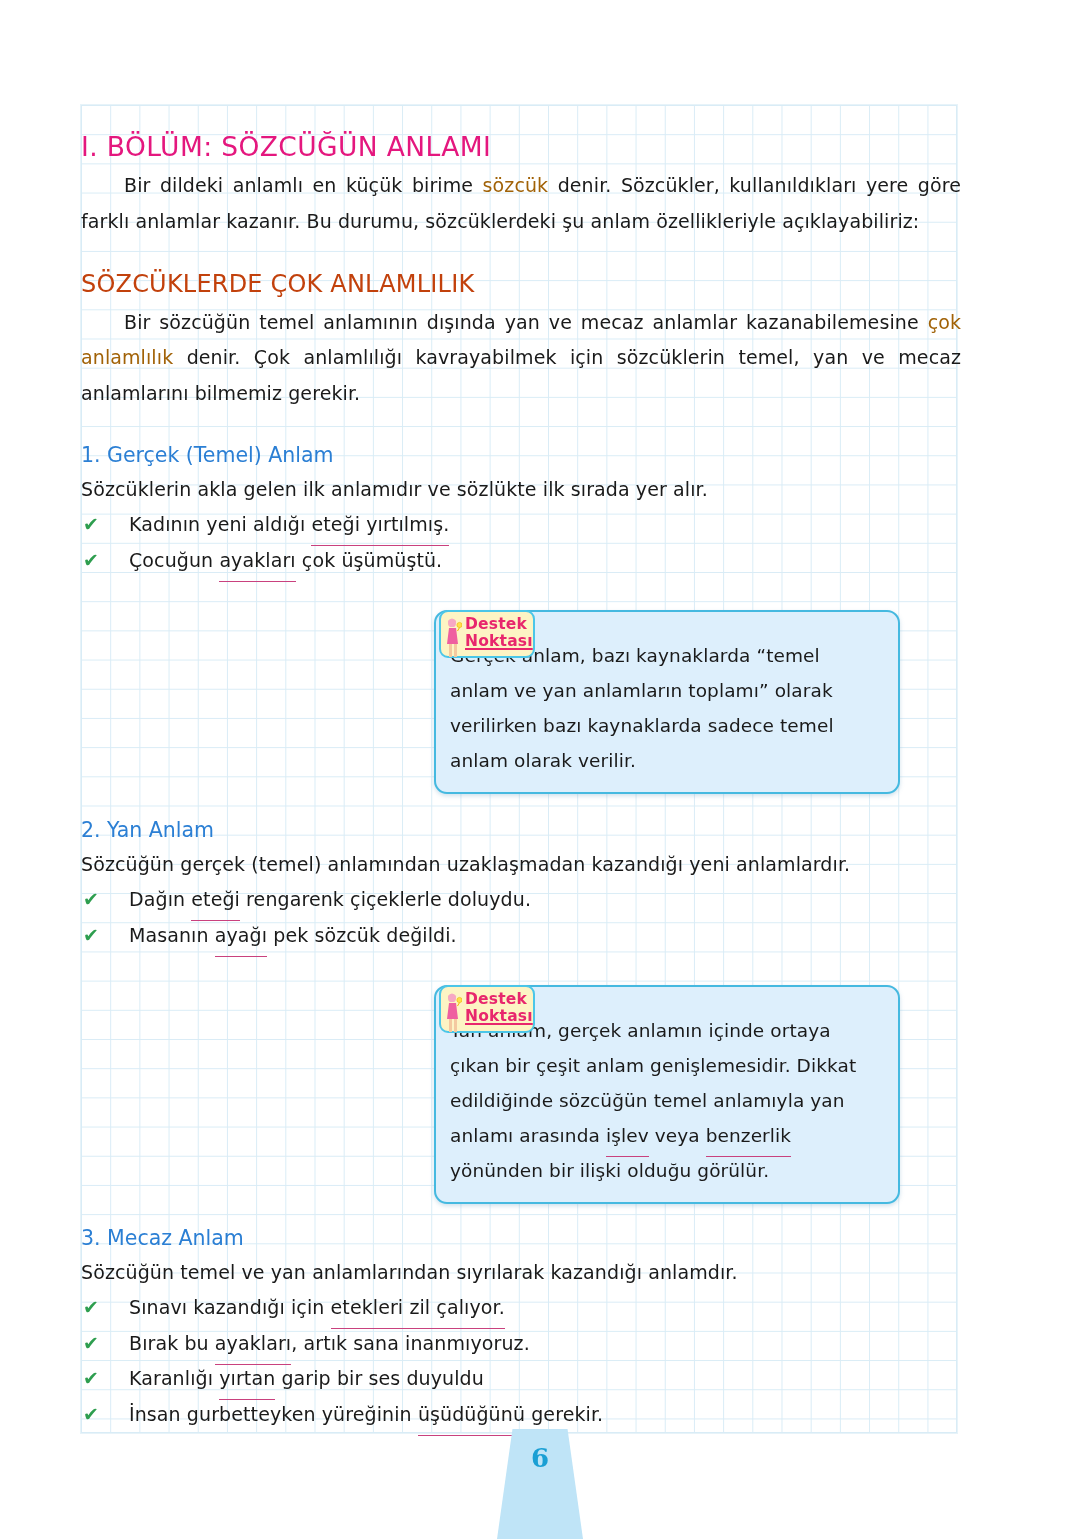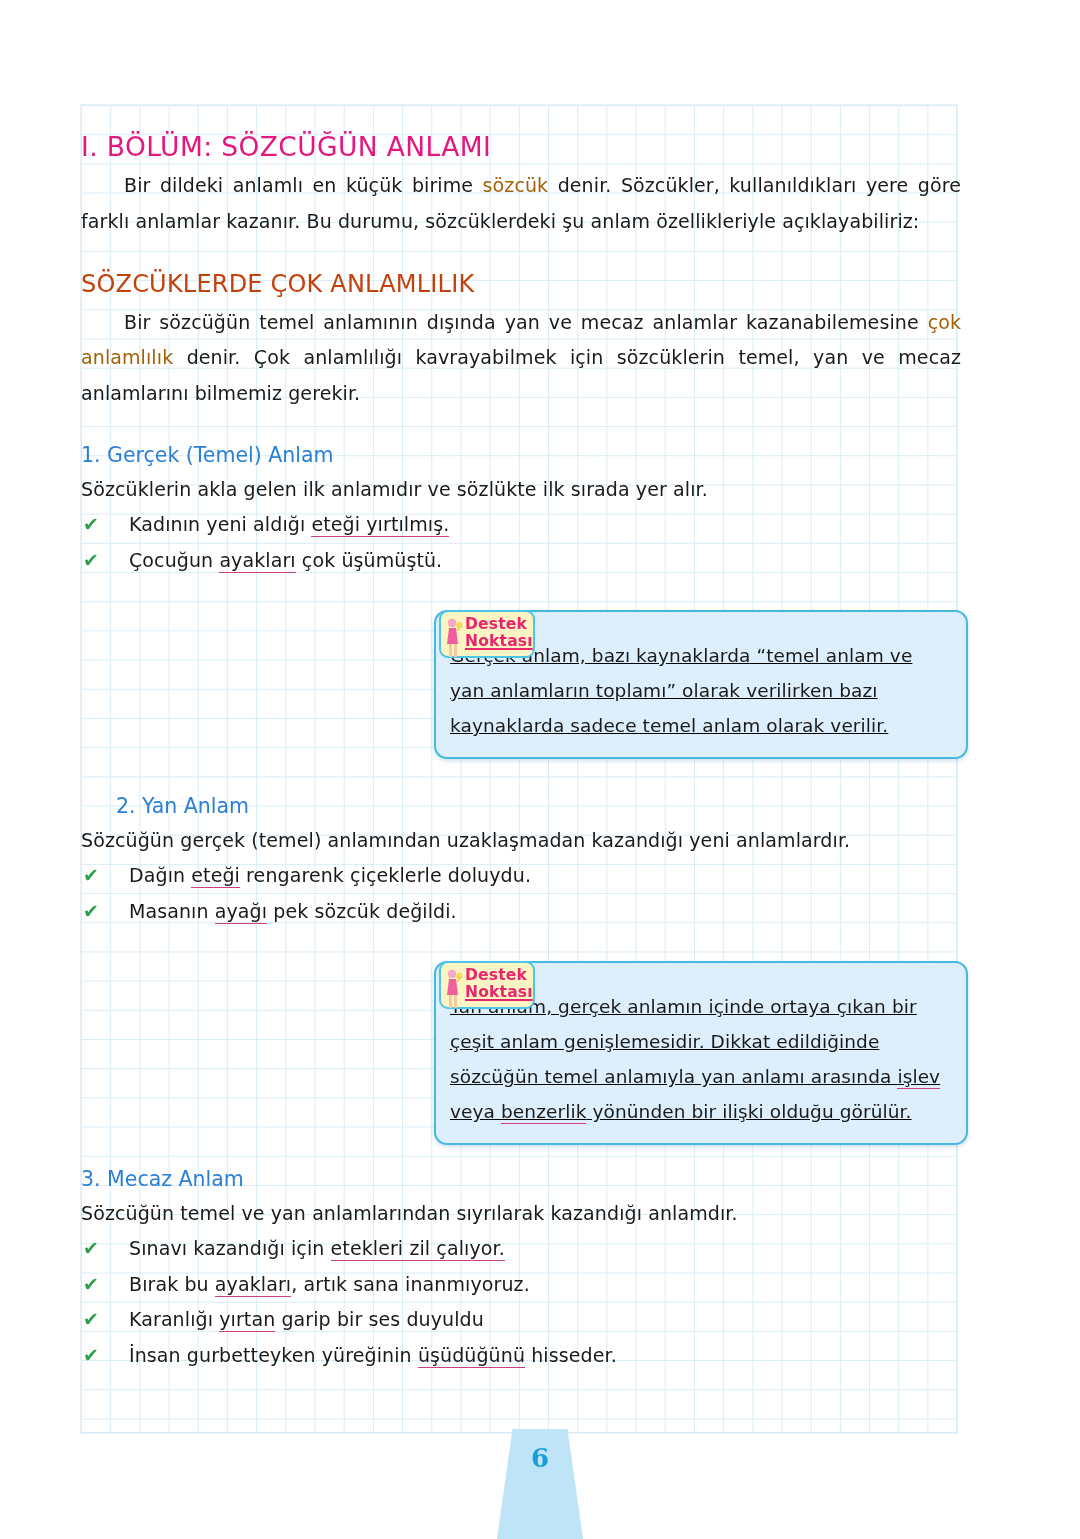--- a/index.html
+++ b/index.html
@@ -86,29 +86,28 @@
   .tick{
     position:absolute;
     left:2px; top:0;
     color:#2e9e4f;
     font-size:19px;
     font-weight:bold;
     line-height:35.5px;
   }
   .u{
     border-bottom:1.6px solid #c9417e;
-    padding-bottom:1px;
+    padding-bottom:10px;
   }
 
   
   .callout{
     position:relative;
-    width:534px;
+    width:466px;
     margin-left:353px;
-    text-decoration:underline;
   }
   .callout .tab{
     position:absolute;
     left:5px; top:0;
     width:96px;
     background:#fdf4c4;
     border:2.2px solid #4bc6e8;
     border-radius:9px;
     padding:4px 5px 7px 24px;
     box-sizing:border-box;
@@ -221,21 +220,21 @@
         <line x1="14.5" y1="10.6" x2="12.5" y2="14" stroke="#f0b400" stroke-width="1"></line>
       </svg>
       <span class="tl">Destek</span>
       <span class="tl tl2">Noktası</span>
     </div>
     <div class="body">
       <p>Gerçek anlam, bazı kaynaklarda “temel anlam ve yan anlamların toplamı” olarak verilirken bazı kaynaklarda sadece temel anlam olarak verilir.</p>
     </div>
   </div>
 
-  <h3 class="h3" style="margin-top:36px;padding-left:35px;">2. Yan Anlam</h3>
+  <h3 class="h3" style="margin-top:25px;">2. Yan Anlam</h3>
 
   <p class="body" style="margin-top:4px;">Sözcüğün gerçek (temel) anlamından uzaklaşmadan kazandığı yeni anlamlardır.</p>
 
   <ul class="checks">
     <li>
       <span class="tick">✔</span><span>Dağın </span><span class="u">eteği</span><span> rengarenk çiçeklerle doluydu.</span>
     </li>
     <li>
       <span class="tick">✔</span><span>Masanın </span><span class="u">ayağı</span><span> pek sözcük değildi.</span>
     </li>
@@ -268,21 +267,21 @@
     <li>
       <span class="tick">✔</span><span>Sınavı kazandığı için </span><span class="u">etekleri zil çalıyor.</span><span></span>
     </li>
     <li>
       <span class="tick">✔</span><span>Bırak bu </span><span class="u">ayakları</span><span>, artık sana inanmıyoruz.</span>
     </li>
     <li>
       <span class="tick">✔</span><span>Karanlığı </span><span class="u">yırtan</span><span> garip bir ses duyuldu</span>
     </li>
     <li>
-      <span class="tick">✔</span><span>İnsan gurbetteyken yüreğinin </span><span class="u">üşüdüğünü</span><span> hisseder.</span>
+      <span class="tick">✔</span><span>İnsan gurbetteyken yüreğinin </span><span class="u">üşüdüğünü</span><span> gerekir.</span>
     </li>
   </ul>
 
 </div>
 
 <div id="pagemark">
   <div class="trap">
     <span class="num">6</span>
   </div>
 </div>

